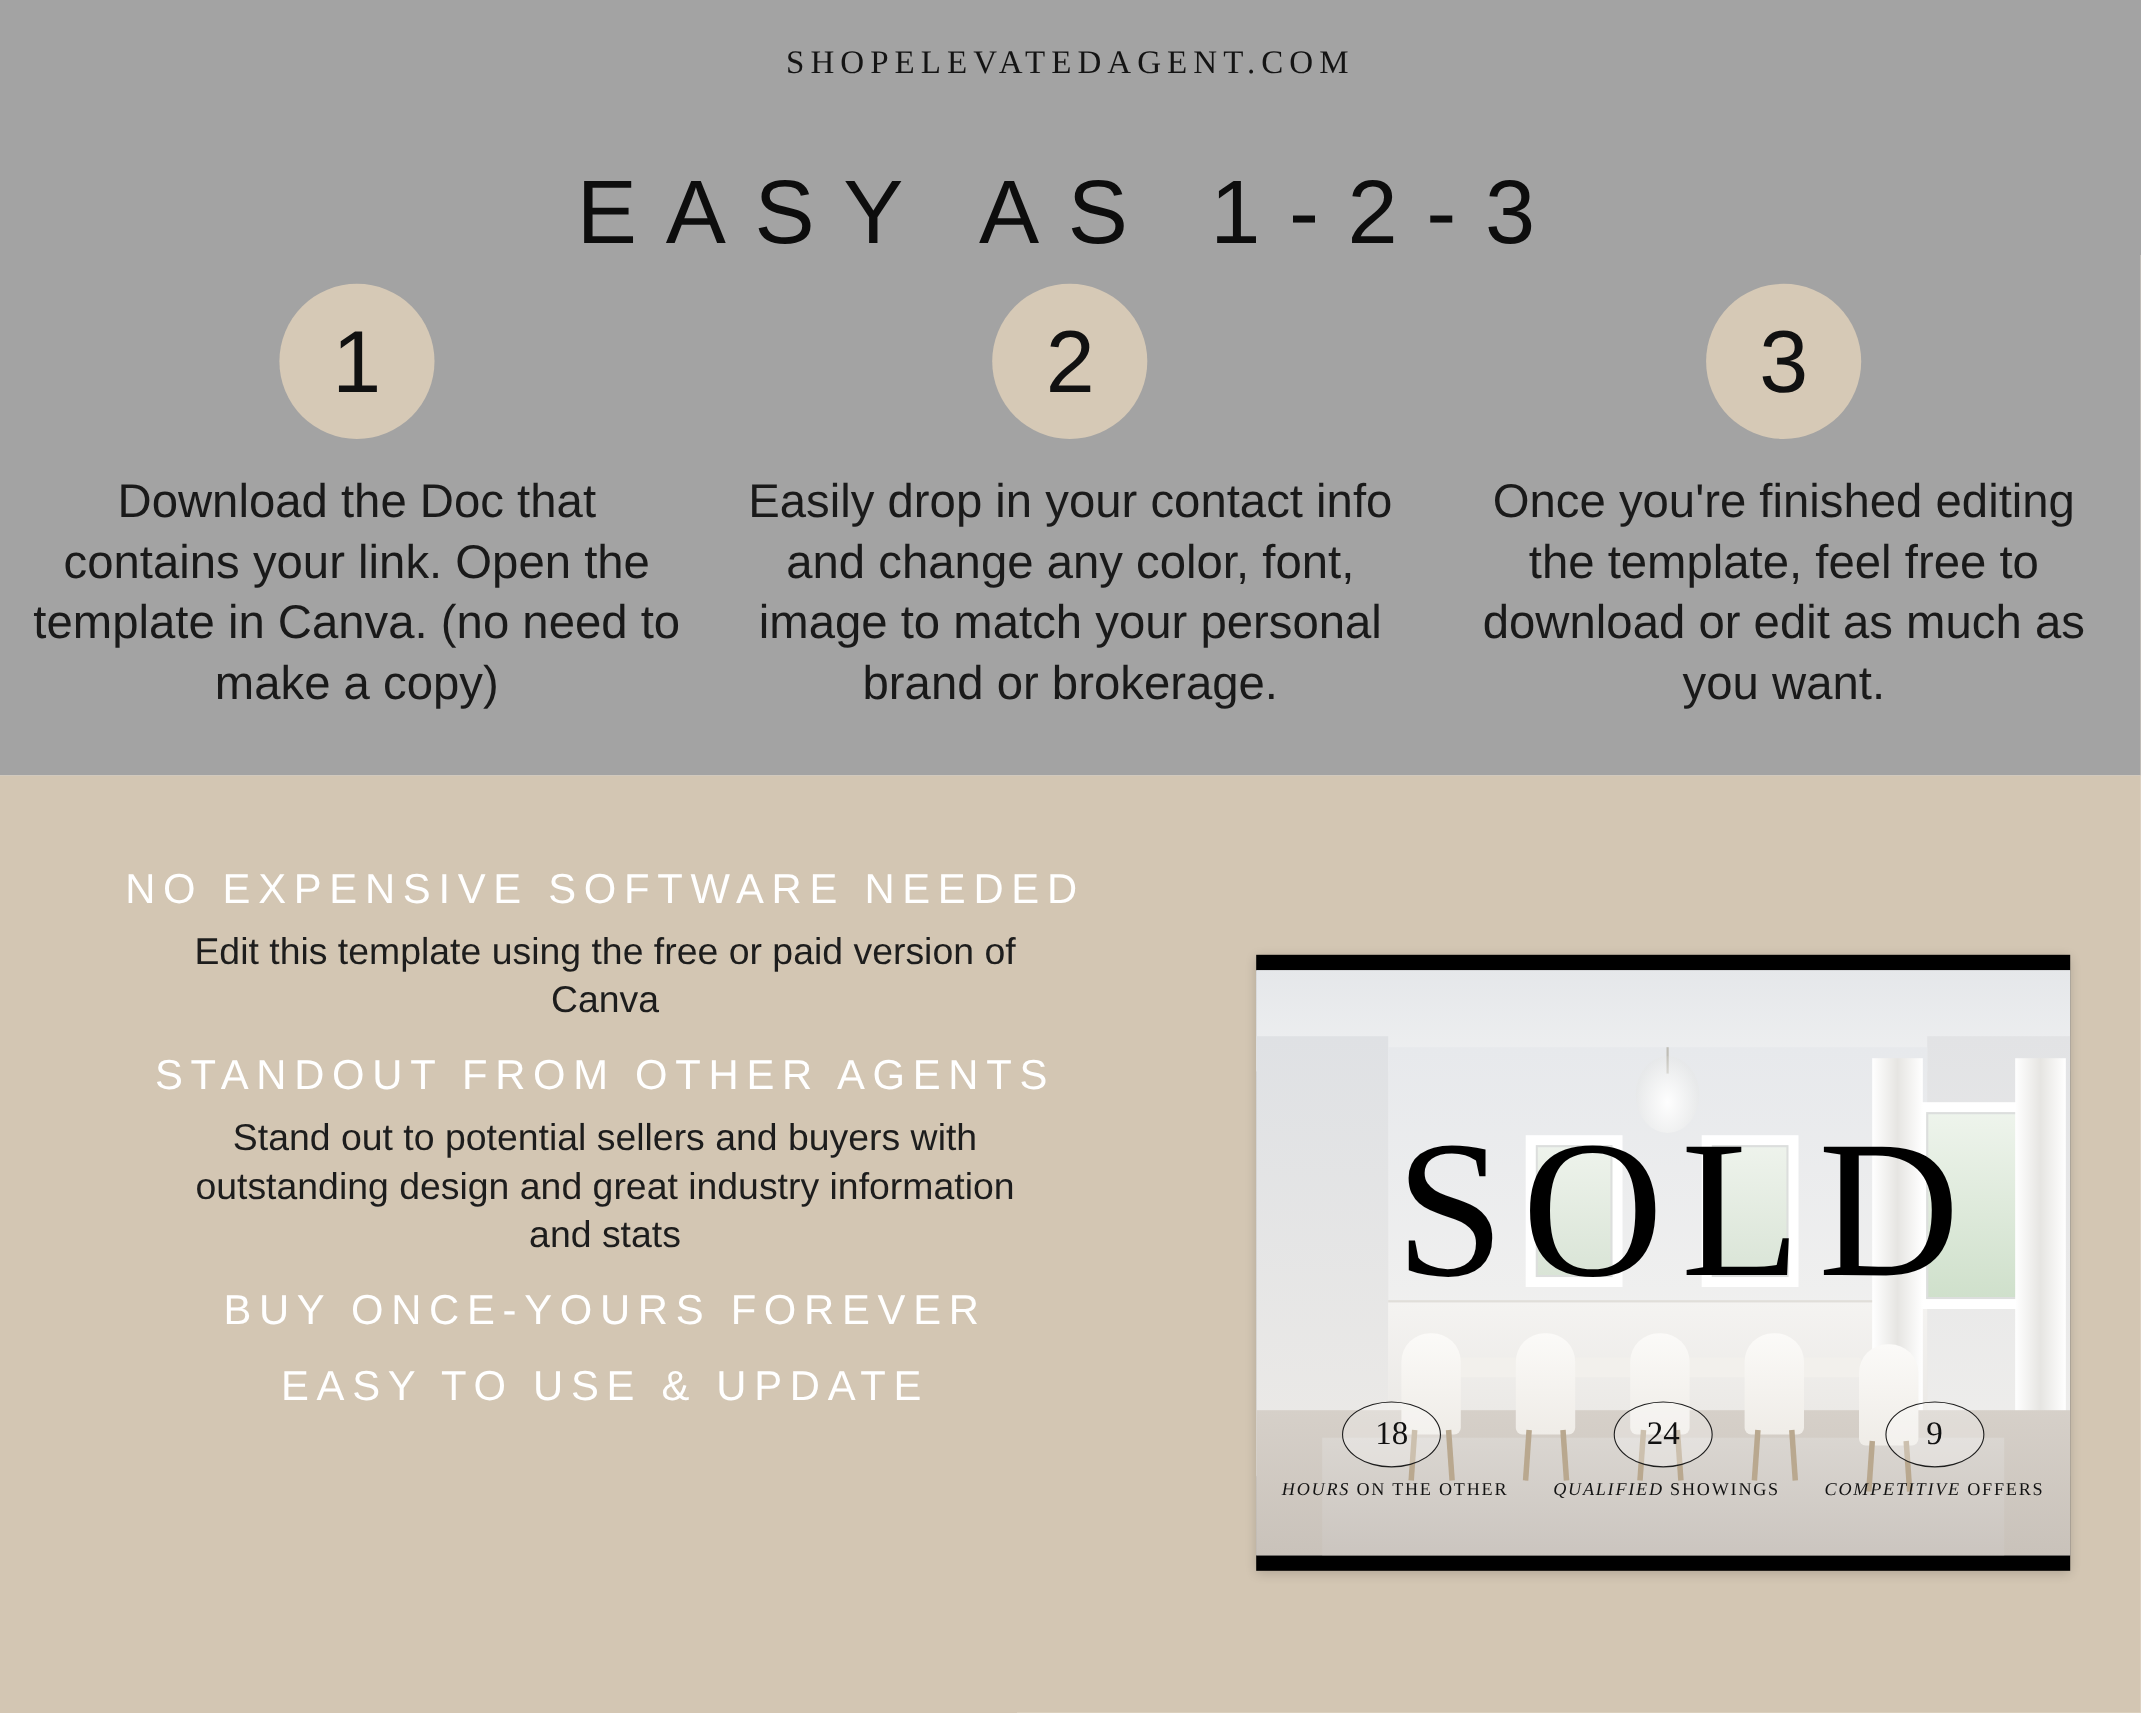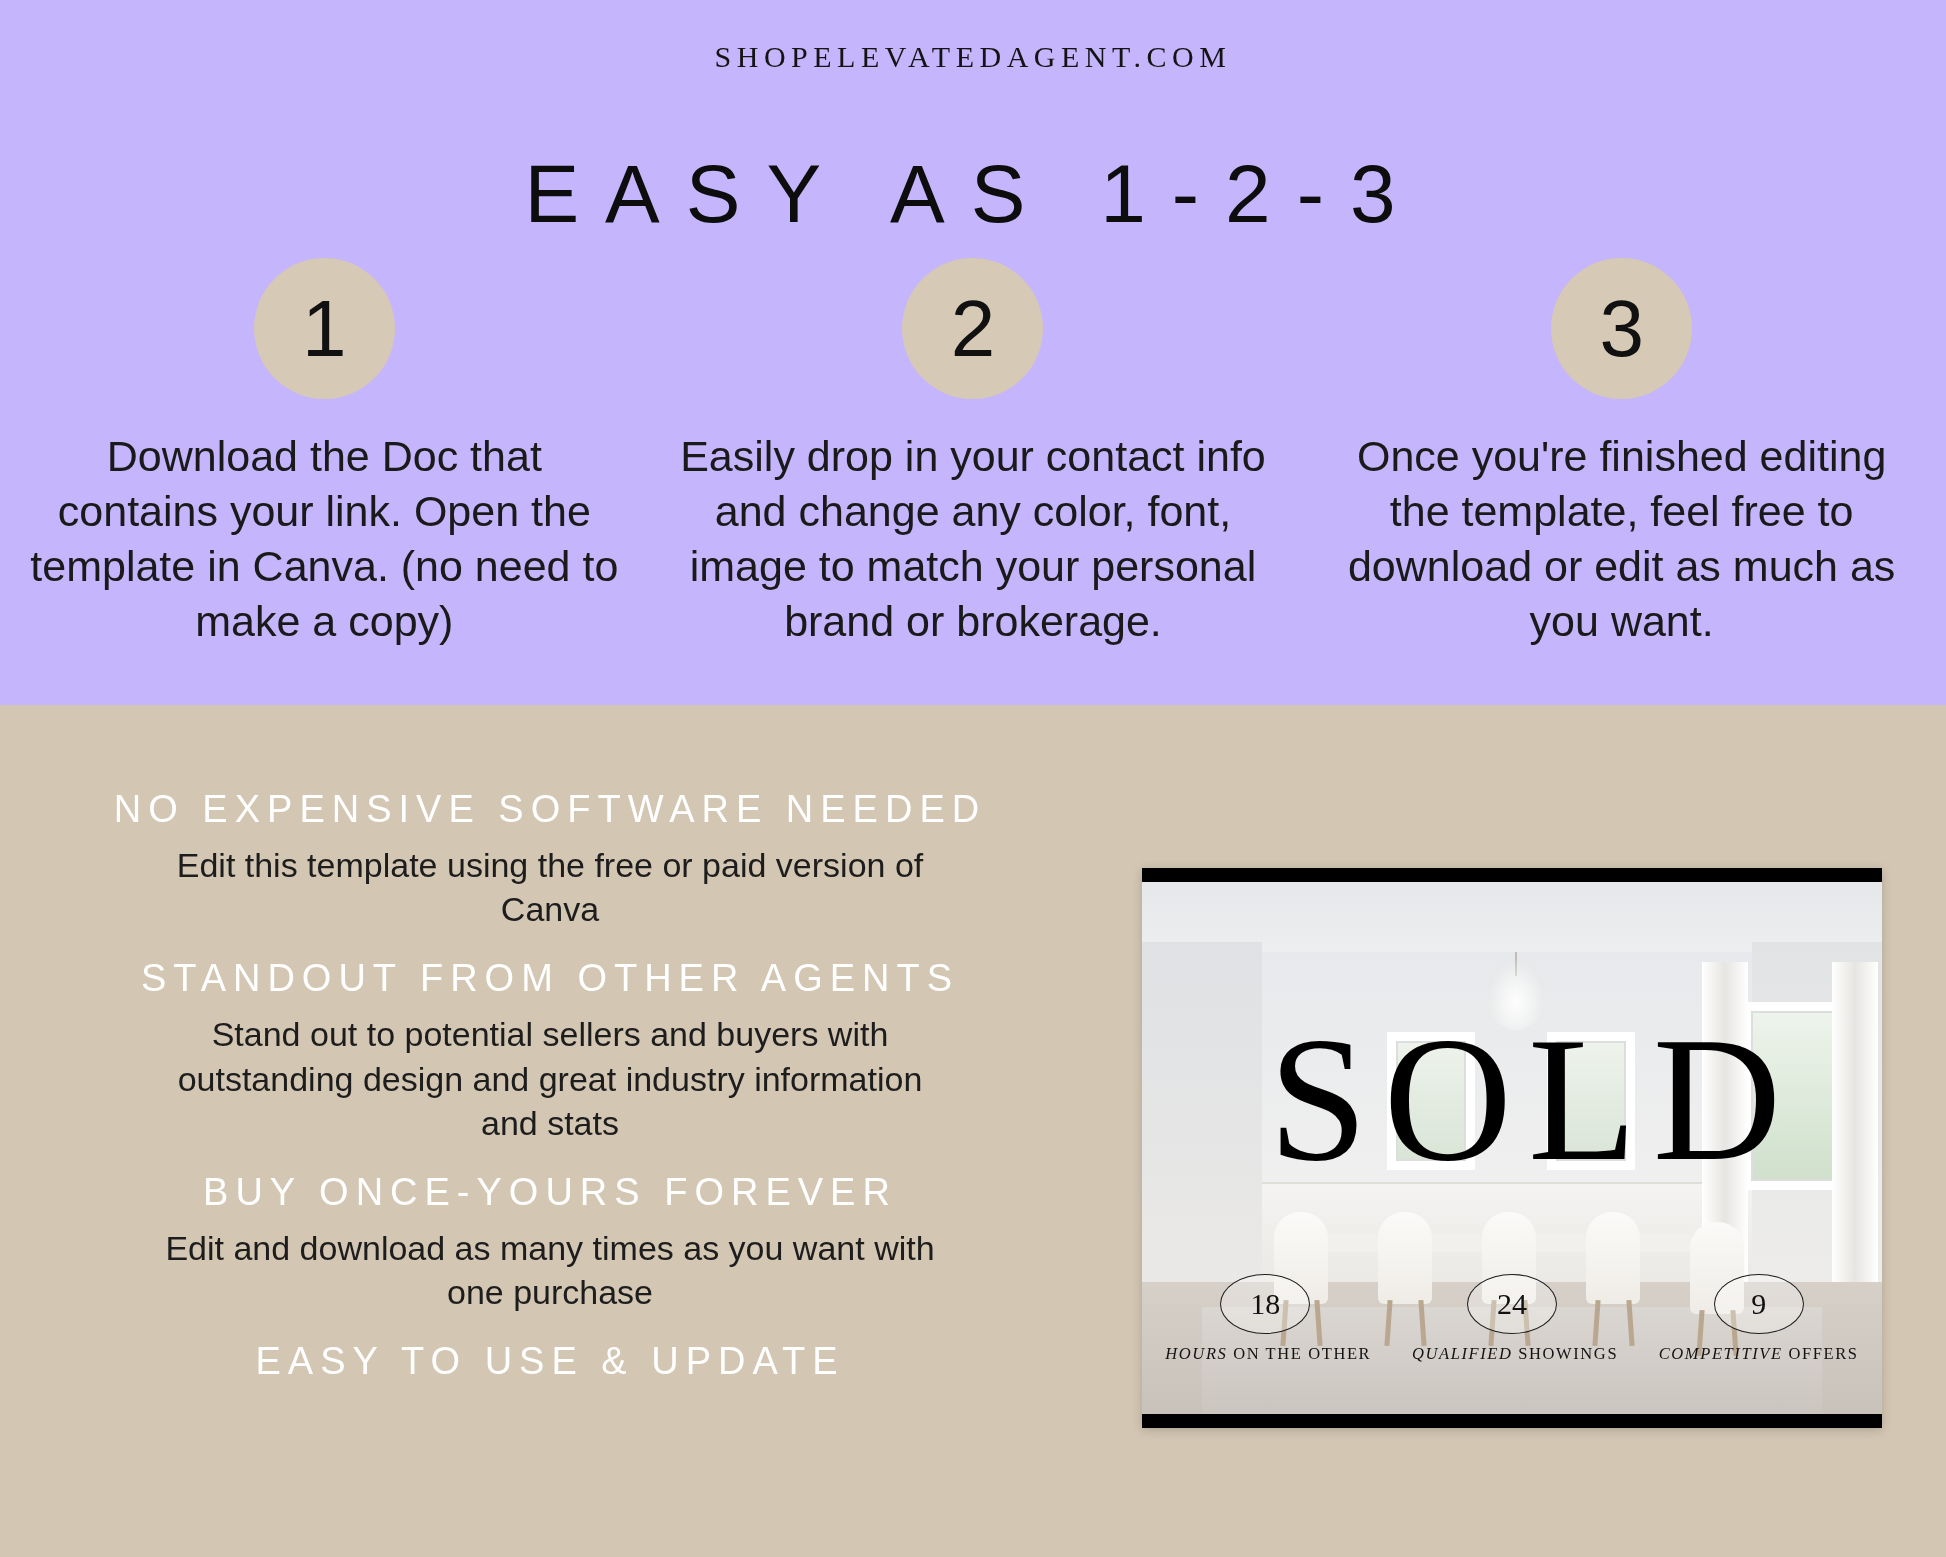--- a/index.html
+++ b/index.html
@@ -19,21 +19,21 @@
     height: 1557px;
   }
 
   
   .top {
     position: absolute;
     left: 0;
     top: 0;
     width: 1946px;
     height: 705px;
-    background: #c4b5fd;
+    background: #a3a3a3;
   }
   .site-url {
     position: absolute;
     top: 40px;
     left: 0;
     width: 1946px;
     text-align: center;
     font-family: "Liberation Serif", serif;
     font-size: 30px;
     letter-spacing: 5.5px;
@@ -300,21 +300,20 @@
       <div class="feature">
         <div class="feature-title">NO EXPENSIVE SOFTWARE NEEDED</div>
         <div class="feature-body">Edit this template using the free or paid version of Canva</div>
       </div>
       <div class="feature">
         <div class="feature-title">STANDOUT FROM OTHER AGENTS</div>
         <div class="feature-body">Stand out to potential sellers and buyers with outstanding design and great industry information and stats</div>
       </div>
       <div class="feature">
         <div class="feature-title">BUY ONCE-YOURS FOREVER</div>
-        <div class="feature-body">Edit and download as many times as you want with one purchase</div>
       </div>
       <div class="feature">
         <div class="feature-title">EASY TO USE &amp; UPDATE</div>
       </div>
     </div>
 
     <div class="card">
       <div class="card-inner">
         <div class="ceiling"></div>
         <div class="wall-left"></div>

